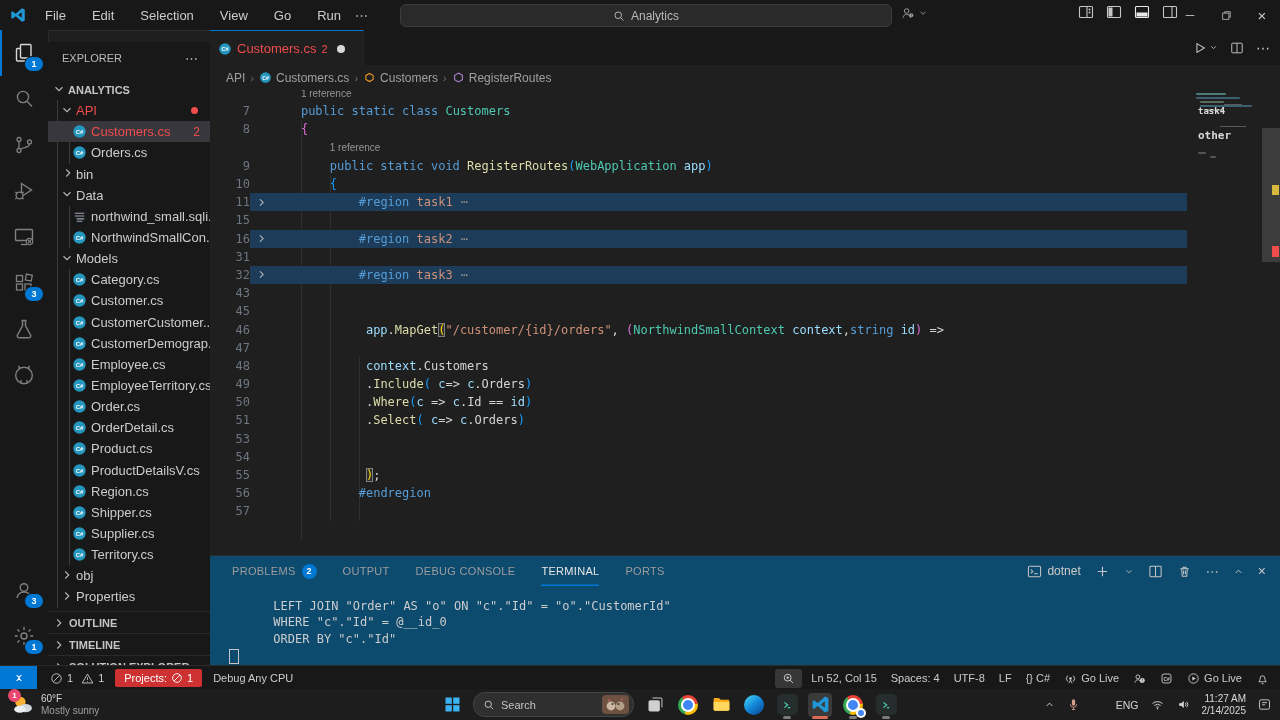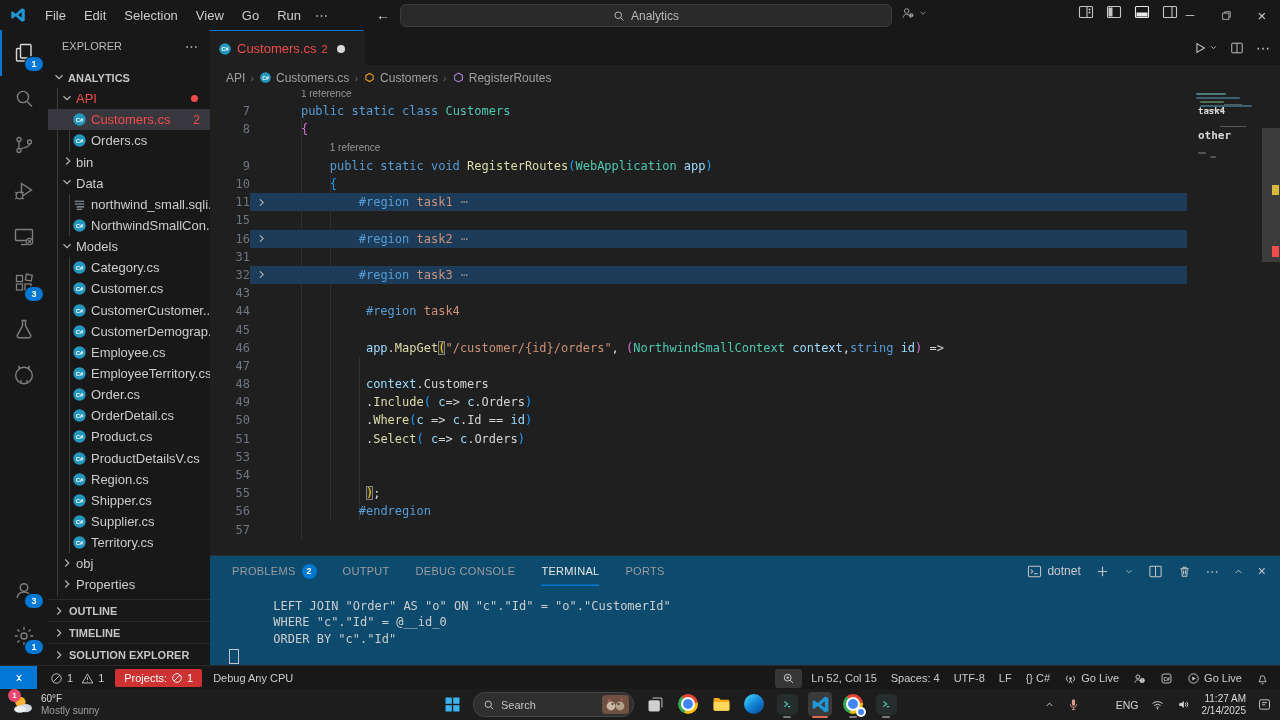--- a/index.html
+++ b/index.html
@@ -3,21 +3,21 @@
 <meta charset="utf-8">
 <style>
   html,body{margin:0;padding:0;background:#000;}
   #app{position:relative;width:1280px;height:720px;background:#1f1f1f;overflow:hidden;
        font-family:"Liberation Sans",sans-serif;color:#cccccc;-webkit-font-smoothing:antialiased;}
 
   
   #titlebar{position:absolute;left:0;top:0;width:1280px;height:30px;background:#181818;
             border-bottom:1px solid #2b2b2b;display:flex;align-items:center;}
   #vscode-logo{width:18px;height:18px;margin:0 10px 0 9px;}
-  #menus{display:flex;gap:2px;font-size:13px;color:#cccccc;}
+  #menus{display:flex;gap:10px;font-size:13px;color:#cccccc;}
   #menus .menu{padding:2px 8px;border-radius:4px;cursor:default;}
   #navarrows{display:flex;gap:14px;margin-left:42px;font-size:14px;color:#cfcfcf;}
   #navarrows .fwd{color:#6e6e6e;}
   #searchbox{position:absolute;left:400px;top:4px;width:490px;height:21px;background:#2a2a2a;
              border:1px solid #3c3c3c;border-radius:6px;display:flex;align-items:center;
              justify-content:center;font-size:12px;color:#b9b9b9;gap:6px;}
   #tb-account{position:absolute;left:900px;top:5px;display:flex;align-items:center;gap:2px;color:#9a9a9a;}
   #tb-layout{position:absolute;left:1078px;top:4px;display:flex;gap:12px;align-items:center;}
   #win-controls{position:absolute;right:0;top:0;height:30px;display:flex;}
   #win-controls .wc{width:36px;height:30px;display:flex;align-items:center;justify-content:center;
@@ -29,21 +29,21 @@
                border-right:1px solid #2b2b2b;}
   .abitem{position:relative;width:48px;height:46px;display:flex;align-items:center;justify-content:center;color:#7f7f7f;}
   .abitem.active{color:#d7d7d7;box-shadow:inset 2px 0 0 #0078d4;}
   .abitem svg{width:24px;height:24px;}
   .abadge{position:absolute;right:4px;bottom:4px;min-width:14px;height:14px;border-radius:8px;
           background:#0078d4;color:#fff;font-size:9px;font-weight:bold;line-height:14px;
           text-align:center;padding:0 2px;border:1px solid #181818;}
   #ab-bottom{position:absolute;bottom:6px;left:0;}
 
   
-  #sidebar{position:absolute;left:48px;top:30px;width:162px;height:635px;background:#181818;
+  #sidebar{position:absolute;left:48px;top:42px;width:162px;height:635px;background:#181818;
            border-right:1px solid #8b5cf6;overflow:hidden;}
   #sb-head{display:flex;align-items:center;justify-content:space-between;height:32px;
            padding:0 12px 0 14px;font-size:11px;color:#bbbbbb;}
   #tree{position:absolute;left:0;top:37px;width:162px;}
   .trow{position:relative;height:21.15px;display:flex;align-items:center;font-size:13px;color:#cccccc;white-space:nowrap;}
   .trow.sel{background:#37373d;}
   .trow .chev{width:16px;height:16px;flex:0 0 16px;color:#b6b6b6;}
   .trow .fic{width:15px;height:15px;flex:0 0 15px;margin-right:4px;}
   .trow .lbl{overflow:hidden;text-overflow:clip;}
   .trow.err .lbl{color:#f14c4c;}
@@ -132,21 +132,21 @@
   .stbox{background:#373737;border-radius:3px;padding:0 7px;height:19px;display:flex;align-items:center;}
 
   
   #taskbar{position:absolute;left:0;top:689px;width:1280px;height:31px;background:#1d1d1d;}
   #weather{position:absolute;left:10px;top:3px;display:flex;align-items:center;gap:6px;}
   #weather .wico{position:relative;width:25px;height:25px;}
   #weather .wbadge{position:absolute;left:-2px;top:-3px;min-width:13px;height:13px;border-radius:7px;
                    background:#e8476f;color:#fff;font-size:8px;font-weight:bold;line-height:13px;text-align:center;}
   #weather .wtxt{font-size:10px;line-height:12px;color:#d9d9d9;}
   #weather .wtxt .wdesc{color:#9f9f9f;}
-  #tb-center{position:absolute;left:440px;top:3px;display:flex;align-items:flex-start;gap:9px;}
+  #tb-center{position:absolute;left:440px;top:3px;display:flex;align-items:center;gap:9px;}
   .tbico{position:relative;width:24px;height:24px;display:flex;align-items:center;justify-content:center;}
   .tbico svg{width:21px;height:21px;}
   .tbico.running::after{content:'';position:absolute;bottom:-2px;left:8px;width:8px;height:2.5px;
                         border-radius:2px;background:#7a7a7a;}
   .tbico.activeapp{background:#3a3a3a;border-radius:4px;}
   .tbico.activeapp::after{content:'';position:absolute;bottom:-2px;left:4px;width:16px;height:2.5px;
                           border-radius:2px;background:#d96c52;}
   #searchpill{width:146px;height:23px;border-radius:12px;background:#2f2f2f;border:1px solid #454545;
               display:flex;align-items:center;gap:6px;padding:0 4px 0 9px;font-size:11px;color:#c3c3c3;}
   #searchpill .birds{margin-left:auto;width:27px;height:19px;border-radius:4px;overflow:hidden;}
@@ -641,25 +641,20 @@
               </svg>
             </span>
             <span class="codetext">            <span class="tk-k">#region</span><span class="tk-rg"> task3</span><span class="tk-more">⋯</span></span>
           </div>
           <div class="crow">
             <span class="lnum">43</span>
             <span class="foldcol"></span>
             <span class="codetext"></span>
           </div>
           <div class="crow">
-            <span class="lnum">44</span>
-            <span class="foldcol"></span>
-            <span class="codetext">             <span class="tk-k">#region</span><span class="tk-rg"> task4</span></span>
-          </div>
-          <div class="crow">
             <span class="lnum">45</span>
             <span class="foldcol"></span>
           </div>
           <div class="crow">
             <span class="lnum">46</span>
             <span class="foldcol"></span>
             <span class="codetext">             <span class="tk-v">app</span><span class="tk-p">.</span><span class="tk-fn">MapGet</span><span class="tk-b1m">(</span><span class="tk-s">"/customer/{id}/orders"</span><span class="tk-p">, </span><span class="tk-b2">(</span><span class="tk-ty">NorthwindSmallContext</span><span class="tk-v"> context</span><span class="tk-p">,</span><span class="tk-k">string</span><span class="tk-v"> id</span><span class="tk-b2">)</span><span class="tk-p"> =&gt;</span></span>
           </div>
           <div class="crow">
             <span class="lnum">47</span>

